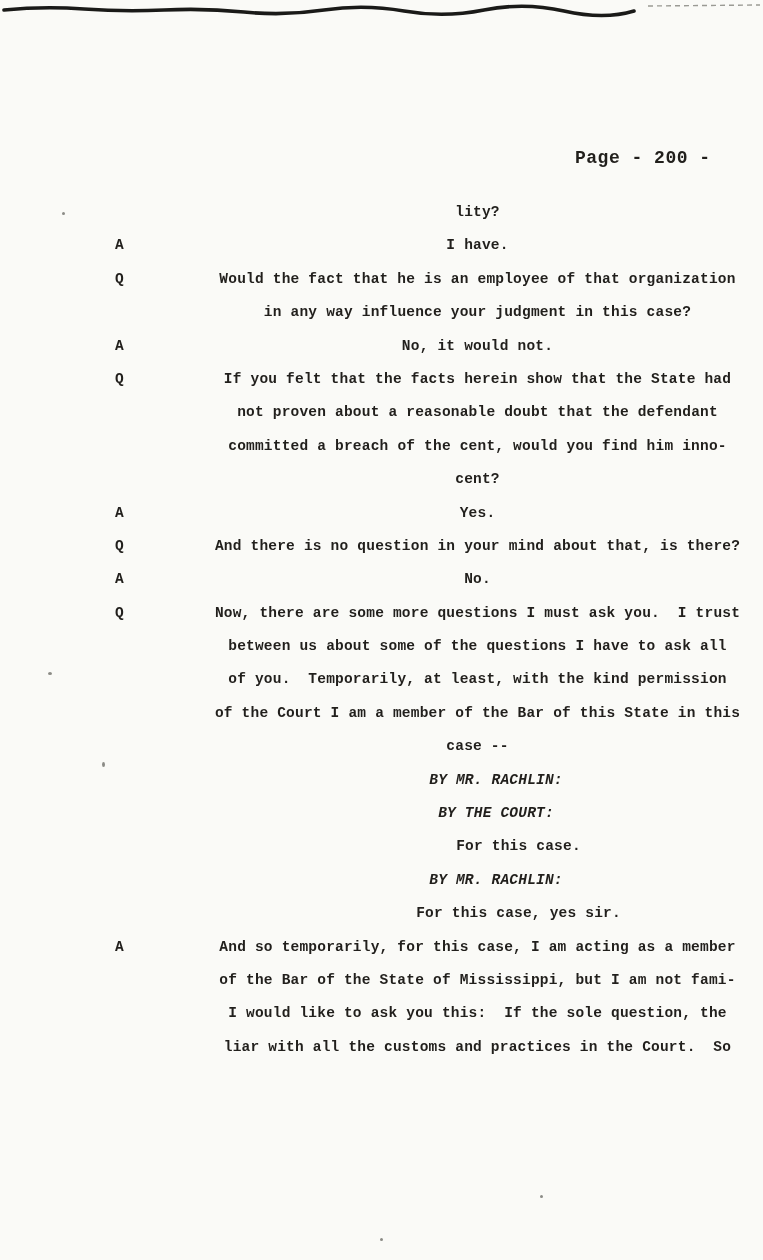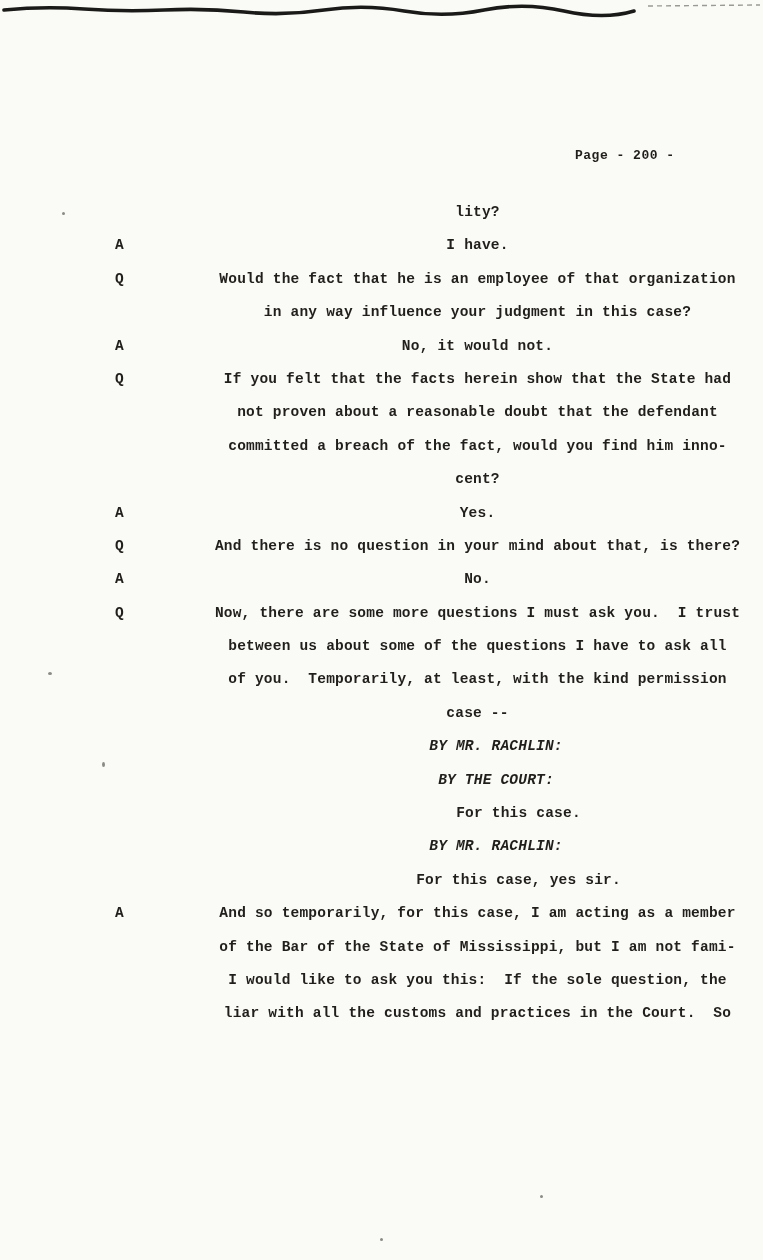--- a/index.html
+++ b/index.html
@@ -19,21 +19,21 @@
     position: absolute;
     top: 0;
     left: 0;
     width: 763px;
     height: 20px;
   }
   .page-number {
     position: absolute;
     top: 148px;
     left: 575px;
-    font-size: 13px;
+    font-size: 18px;
     font-weight: 700;
     letter-spacing: 0.5px;
     white-space: nowrap;
   }
   .transcript {
     position: absolute;
     top: 196px;
     left: 115px;
     width: 640px;
   }
@@ -114,21 +114,21 @@
     <span class="line-text indent-0">If you felt that the facts herein show that the State had</span>
   </div>
 
   <div class="line-row">
     <span class="speaker"></span>
     <span class="line-text indent-0">not proven about a reasonable doubt that the defendant</span>
   </div>
 
   <div class="line-row">
     <span class="speaker"></span>
-    <span class="line-text indent-0">committed a breach of the fact, would you find him inno-</span>
+    <span class="line-text indent-0">committed a breach of the cent, would you find him inno-</span>
   </div>
 
   <div class="line-row">
     <span class="speaker"></span>
     <span class="line-text indent-0">cent?</span>
   </div>
 
   <div class="line-row">
     <span class="speaker">A</span>
     <span class="line-text indent-0">Yes.</span>
@@ -153,20 +153,24 @@
   <div class="line-row">
     <span class="speaker"></span>
     <span class="line-text indent-0">between us about some of the questions I have to ask all</span>
   </div>
 
   <div class="line-row">
     <span class="speaker"></span>
     <span class="line-text indent-0">of you.  Temporarily, at least, with the kind permission</span>
   </div>
 
+  <div class="line-row">
+    <span class="speaker"></span>
+    <span class="line-text indent-0">of the Court I am a member of the Bar of this State in this</span>
+  </div>
 
   <div class="line-row">
     <span class="speaker"></span>
     <span class="line-text indent-0">case --</span>
   </div>
 
   <div class="line-row">
     <span class="speaker"></span>
     <span class="line-text indent-1">BY MR. RACHLIN:</span>
   </div>

